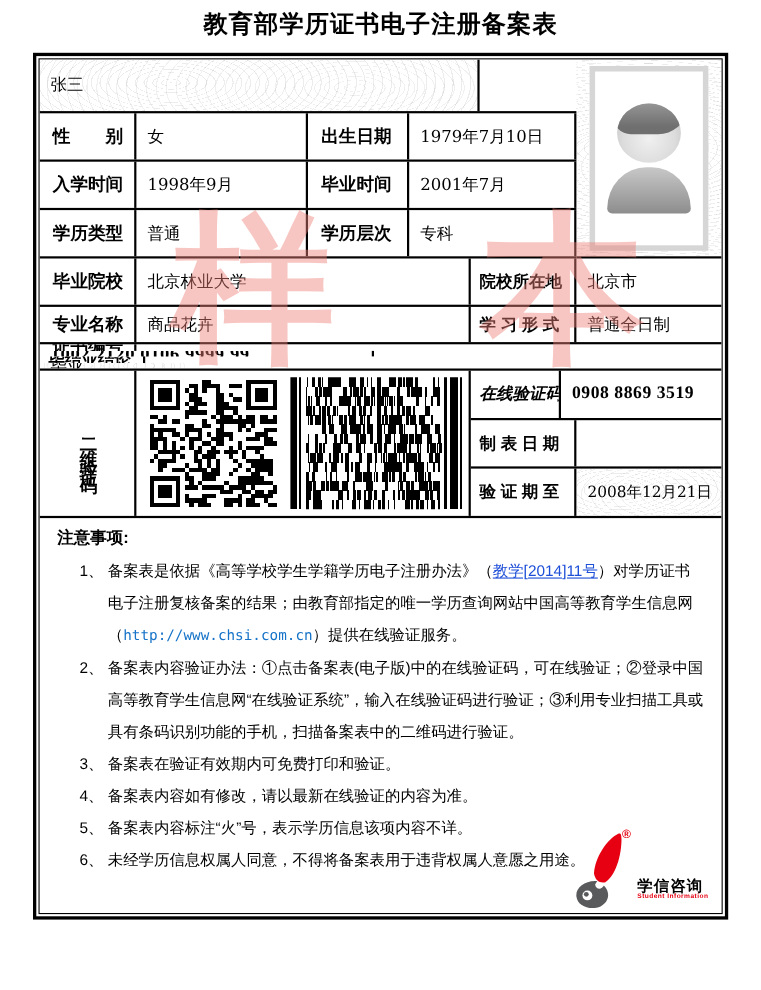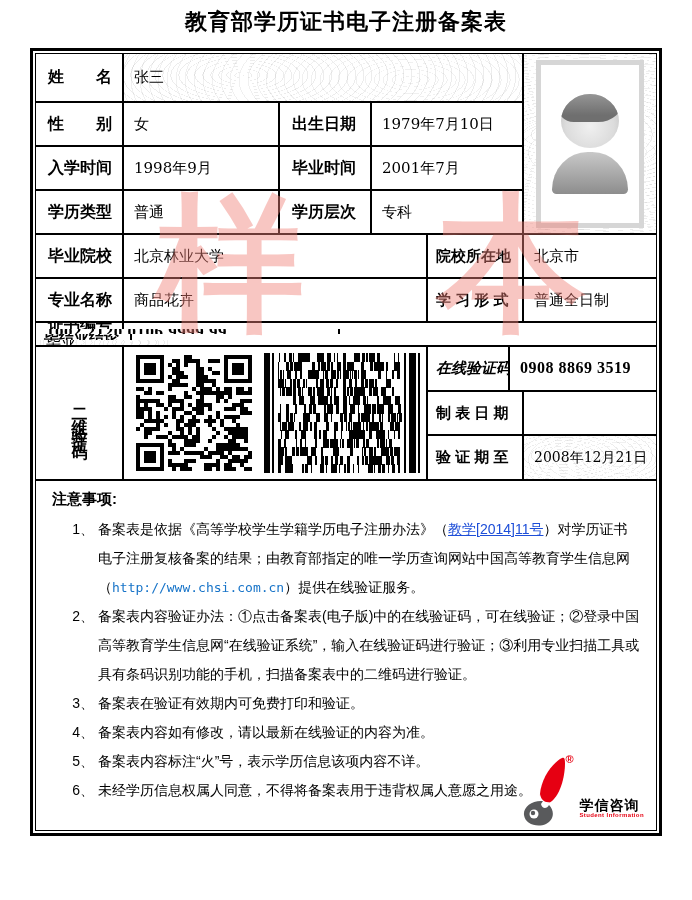--- a/index.html
+++ b/index.html
@@ -106,21 +106,20 @@
 <body>
 
 <div class="page-title">教育部学历证书电子注册备案表</div>
 
 <div class="frame">
   <div class="frame-inner">
 
     <div style="display:flex;">
       <div style="width:488px;">
         <div class="row" style="height:49px;">
-          <div class="cell br label-cell" style="width:88px;">姓　　名</div>
           <div class="cell br value-cell guilloche" style="width:400px;">张三</div>
         </div>
         <div class="row" style="height:44px;">
           <div class="cell br label-cell" style="width:88px;">性　　别</div>
           <div class="cell br value-cell" style="width:156px;">女</div>
           <div class="cell br label-cell" style="width:92px;">出生日期</div>
           <div class="cell br value-cell" style="width:152px;">1979年7月10日</div>
         </div>
         <div class="row" style="height:44px;">
           <div class="cell br label-cell" style="width:88px;">入学时间</div>
@@ -142,21 +141,21 @@
         </div>
       </div>
     </div>
 
     <div class="row" style="height:44px;">
       <div class="cell br label-cell" style="width:88px;">毕业院校</div>
       <div class="cell br value-cell" style="width:304px;">北京林业大学</div>
       <div class="cell br label-cell label-sm" style="width:96px;">院校所在地</div>
       <div class="cell value-cell" style="width:132px;">北京市</div>
     </div>
-    <div class="row" style="height:44px;">
+    <div class="row" style="height:34px;">
       <div class="cell br label-cell" style="width:88px;">专业名称</div>
       <div class="cell br value-cell" style="width:304px;">商品花卉</div>
       <div class="cell br label-cell label-sm" style="width:96px;">学 习 形 式</div>
       <div class="cell value-cell" style="width:132px;">普通全日制</div>
     </div>
     <div class="row" style="height:24px;flex-direction:column;">
       <div class="cell br label-cell" style="width:88px;">证书编号</div>
       <div class="cell br value-cell serial" style="width:304px;">1002 2120 0106 9999 99</div>
       <div class="cell br label-cell label-sm" style="width:96px;">毕结业结论</div>
       <div class="cell value-cell guilloche" style="width:132px;">毕业</div>

